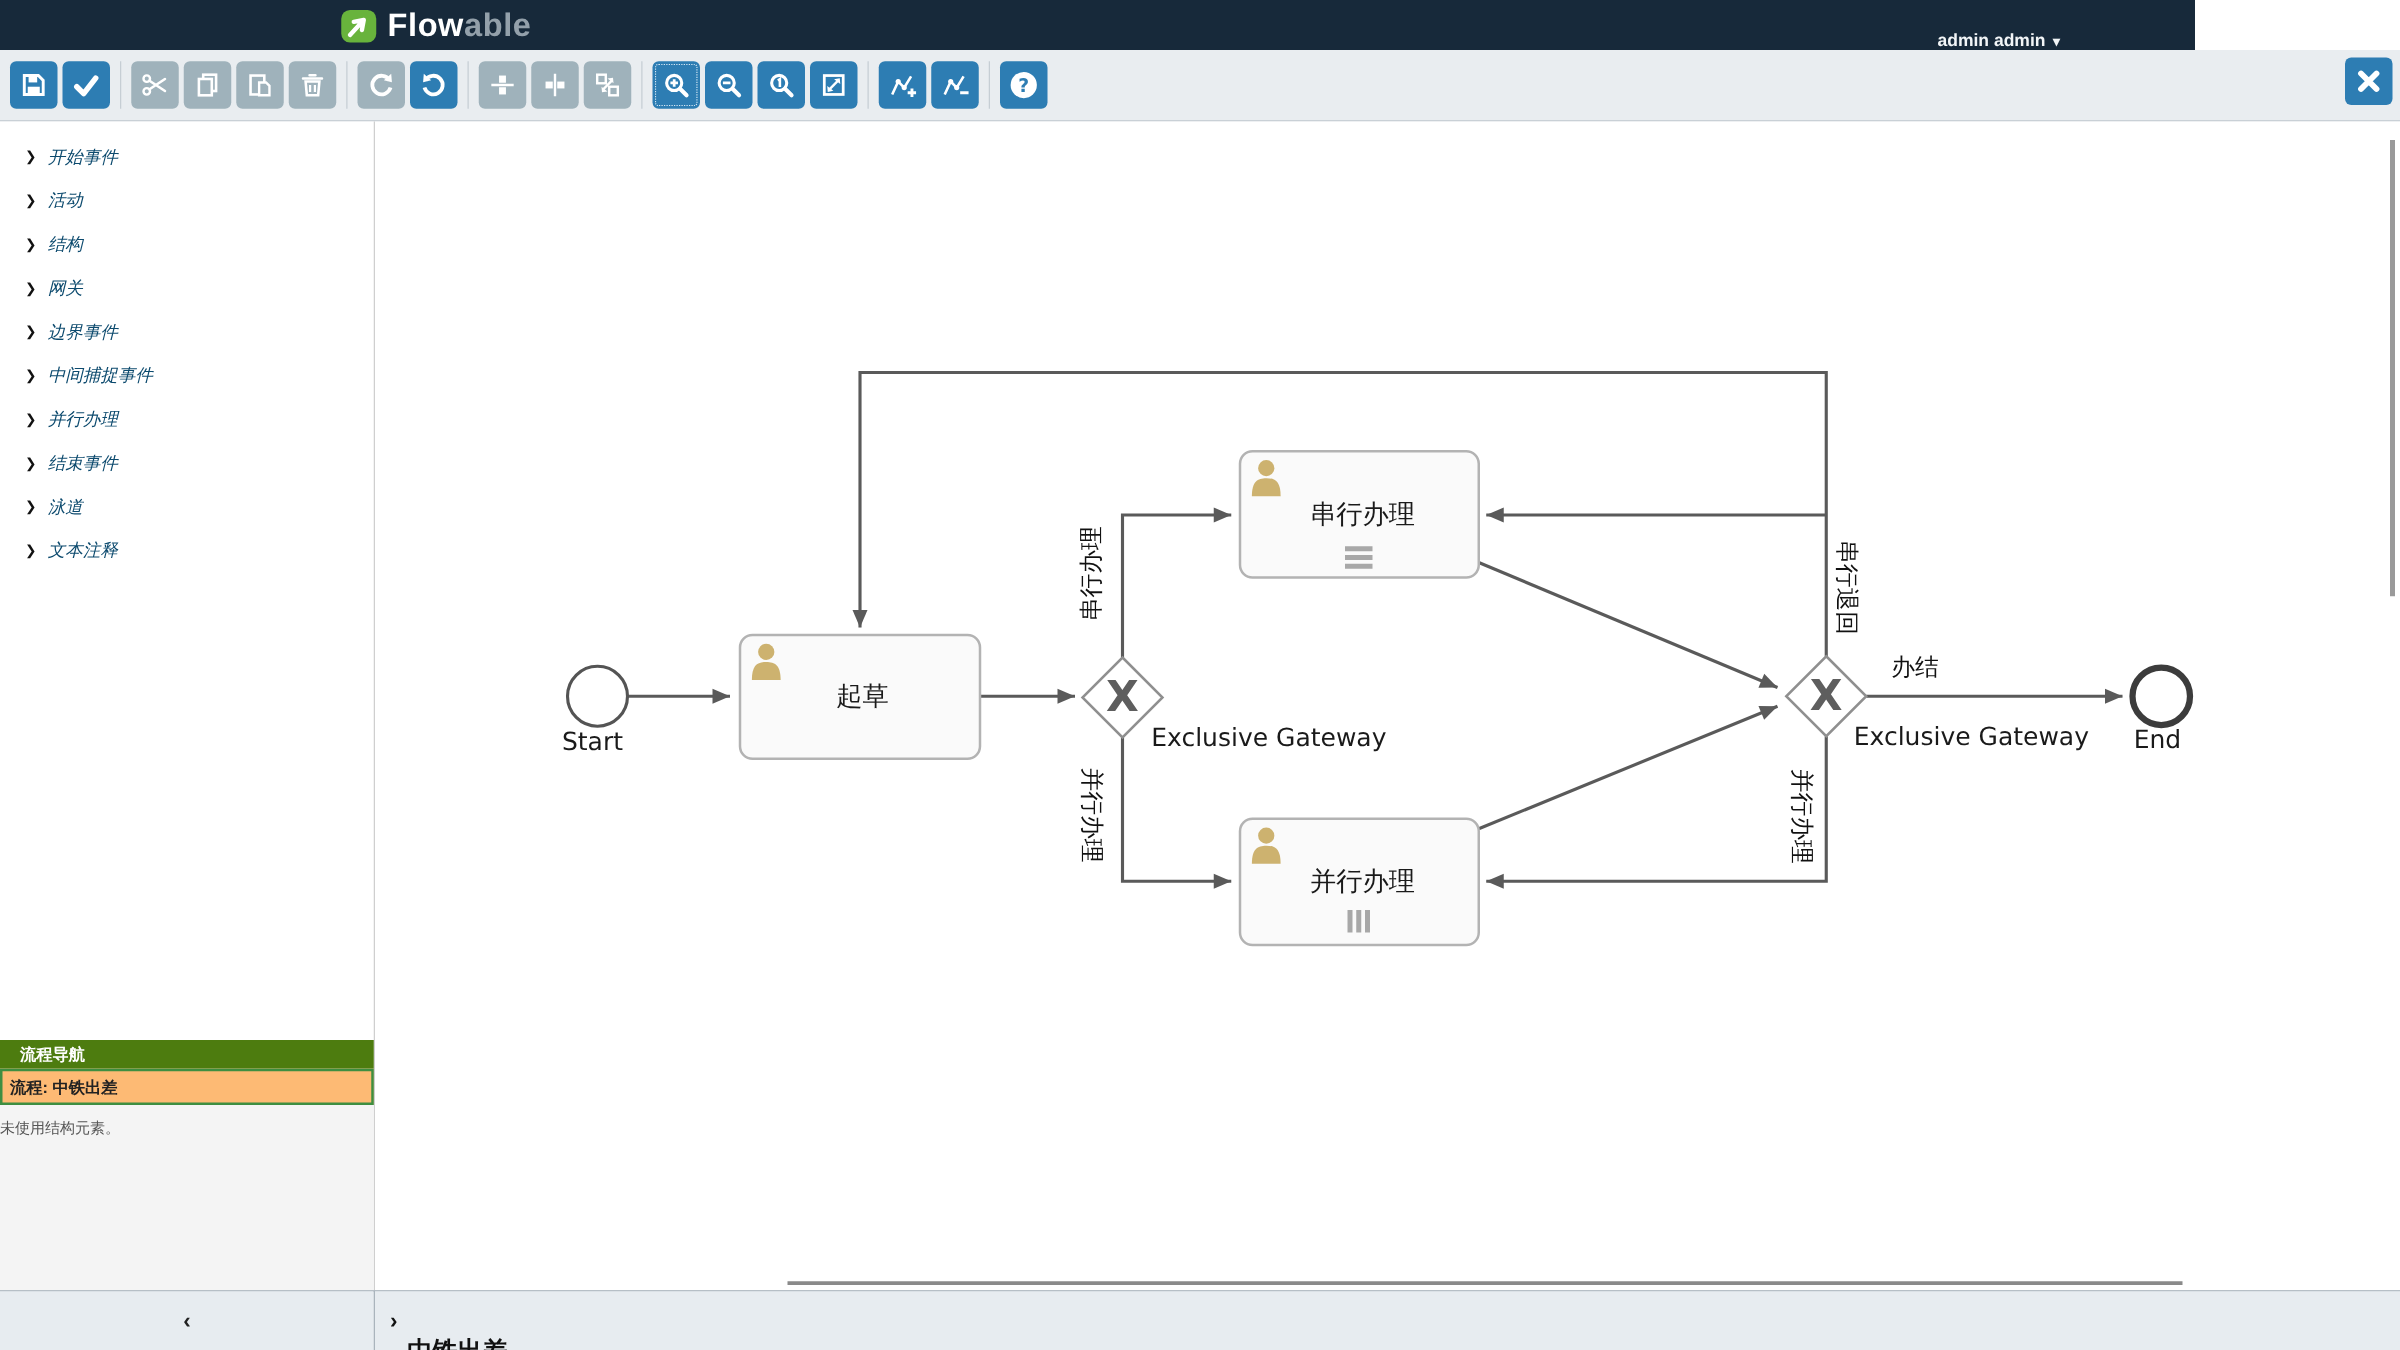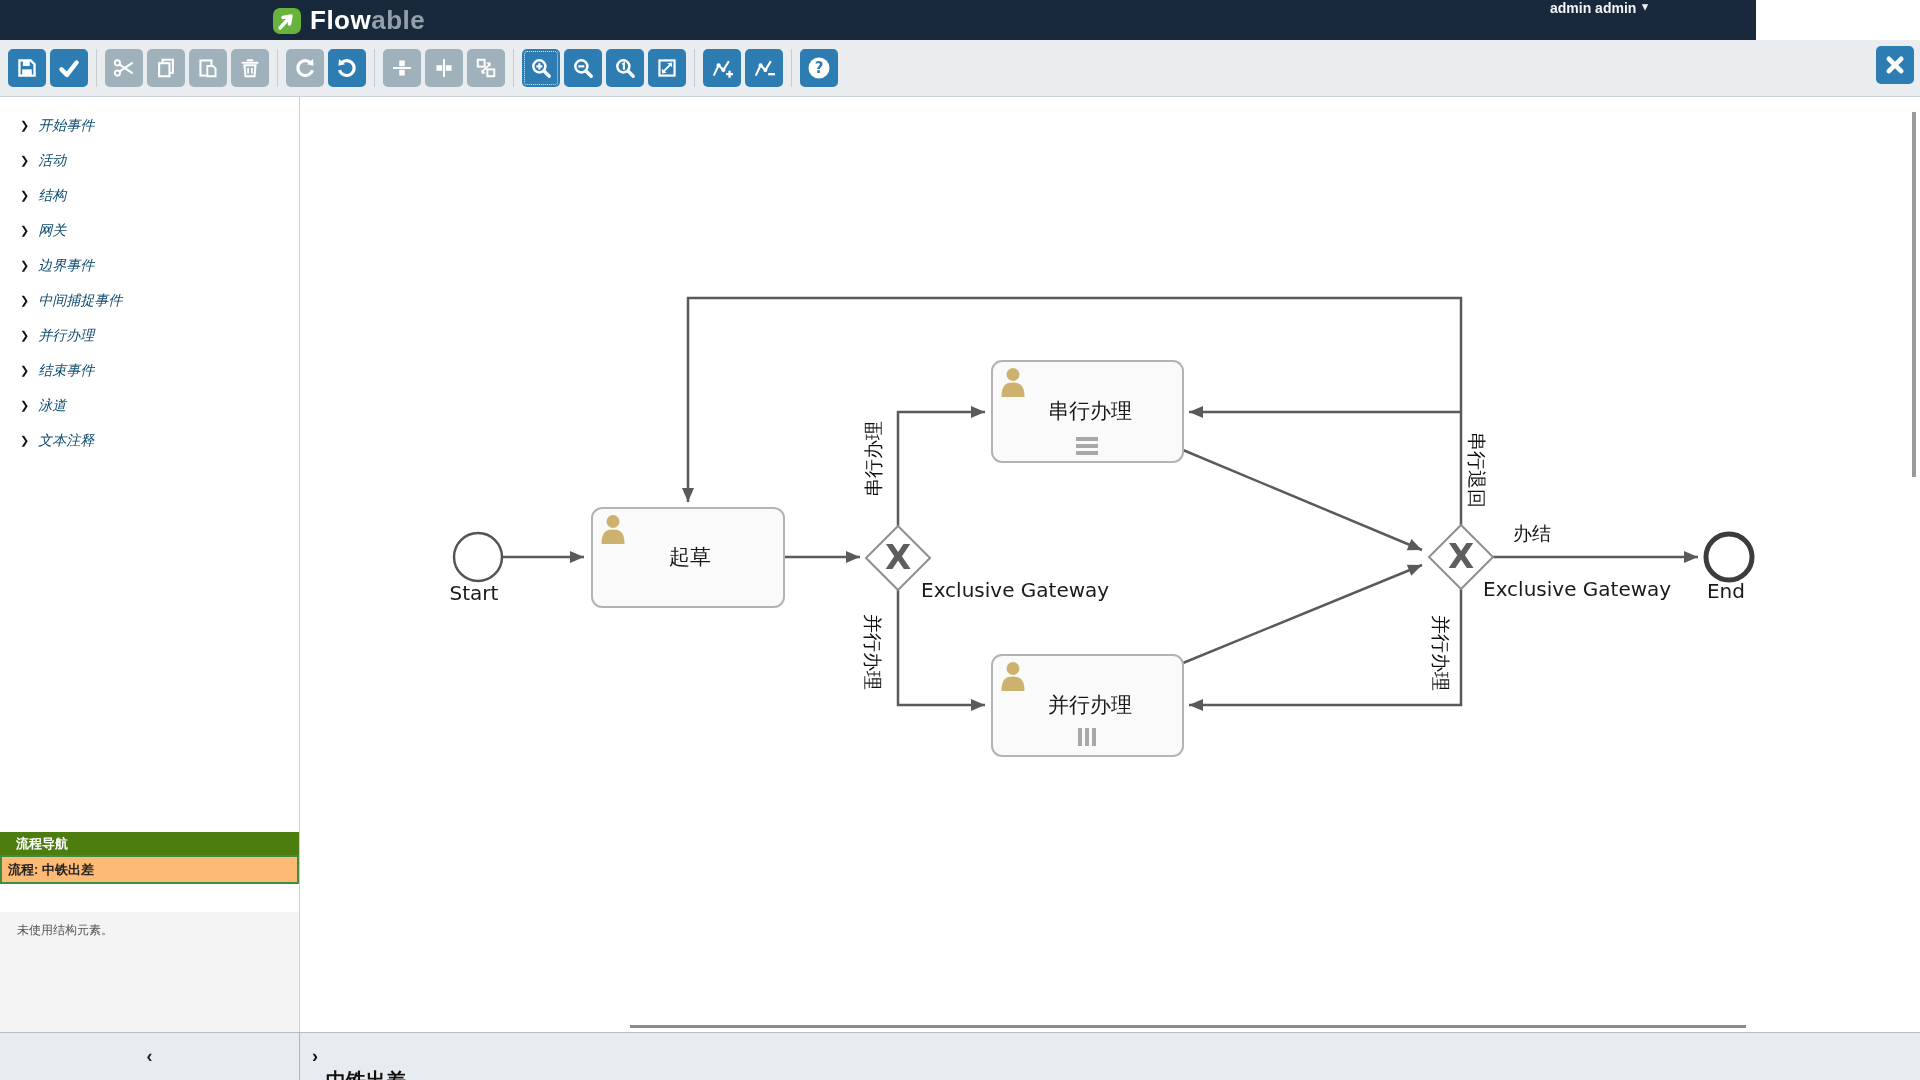--- a/index.html
+++ b/index.html
@@ -15,21 +15,21 @@
   .brand-able { color:#93a0aa; }
   .nav-items { position:absolute; left:528px; top:0; height:40px; display:flex; gap:68px;
                align-items:center; }
   .nav-item { color:#c3ccd3; font-size:15px; cursor:pointer; position:relative;
               height:40px; display:flex; align-items:center; white-space:nowrap; }
   .nav-item.active { color:#ffffff; font-weight:700; }
   .nav-item.active::after { content:""; position:absolute; top:40px; left:50%;
               margin-left:-9px; border:9px solid transparent; border-top-color:#17293a;
               border-bottom-width:0; }
   .nav-user { position:absolute; left:1550px; top:0; height:40px; display:flex;
-              align-items:flex-start; gap:6px; color:#f2f5f7; font-size:14px; font-weight:700;
+              align-items:flex-end; gap:6px; color:#f2f5f7; font-size:14px; font-weight:700;
               cursor:pointer; }
   .nav-user .caret { font-size:11px; }
 
   
   .toolbar { position:absolute; left:0; top:40px; width:1920px; height:57px;
              background:#e9edf0; border-bottom:1px solid #c9d0d6; z-index:5;
              display:flex; align-items:center; padding-left:8px; }
   .tb-btn { width:38px; height:38px; border-radius:5px; background:#2d7db3;
             display:flex; align-items:center; justify-content:center; cursor:pointer;
             margin-right:4px; flex:none; }
@@ -47,21 +47,21 @@
   .palette-item .chev { font-size:11px; color:#111; margin-right:9px; }
   .palette-item .lbl { font-size:14px; color:#0c4a6e;font-style:italic; }
 
   .nav-panel-header { position:absolute; left:0; top:735px; width:299px; height:23px;
              background:#4d7c0f; color:#fff; font-size:13px; font-weight:700;
              display:flex; align-items:center; padding-left:16px; }
   .nav-panel-row { position:absolute; left:0; top:758px; width:299px; height:29px;
              background:#fdba74; border:2px solid #3e8e41; display:flex; align-items:center;
              padding-left:6px; font-size:13px; font-weight:700; color:#222; cursor:pointer; }
   .nav-panel-body { position:absolute; left:0; top:787px; width:299px; height:148px;
-             background:#f4f4f4; padding:10px 17px; font-size:12px; color:#555;margin-top:28px; }
+             background:#f4f4f4; padding:10px 0; font-size:12px; color:#555; }
 
   
   .sidebar-footer { position:absolute; left:0; top:1032px; width:300px; height:48px;
              background:#e7ecf0; border-top:1px solid #b6bfc6; border-right:1px solid #aab4bc;
              display:flex; align-items:center; justify-content:center; z-index:5; }
   .sidebar-footer .col-btn { font-size:18px; font-weight:700; color:#222; cursor:pointer; }
   .bottombar { position:absolute; left:300px; top:1032px; width:1620px; height:48px;
              background:#e7ecf0; border-top:1px solid #b6bfc6; display:flex;
              align-items:center; padding-left:12px; z-index:5; }
   .bottombar .chev { font-size:18px; font-weight:700; color:#111; margin-right:8px; cursor:pointer; }

